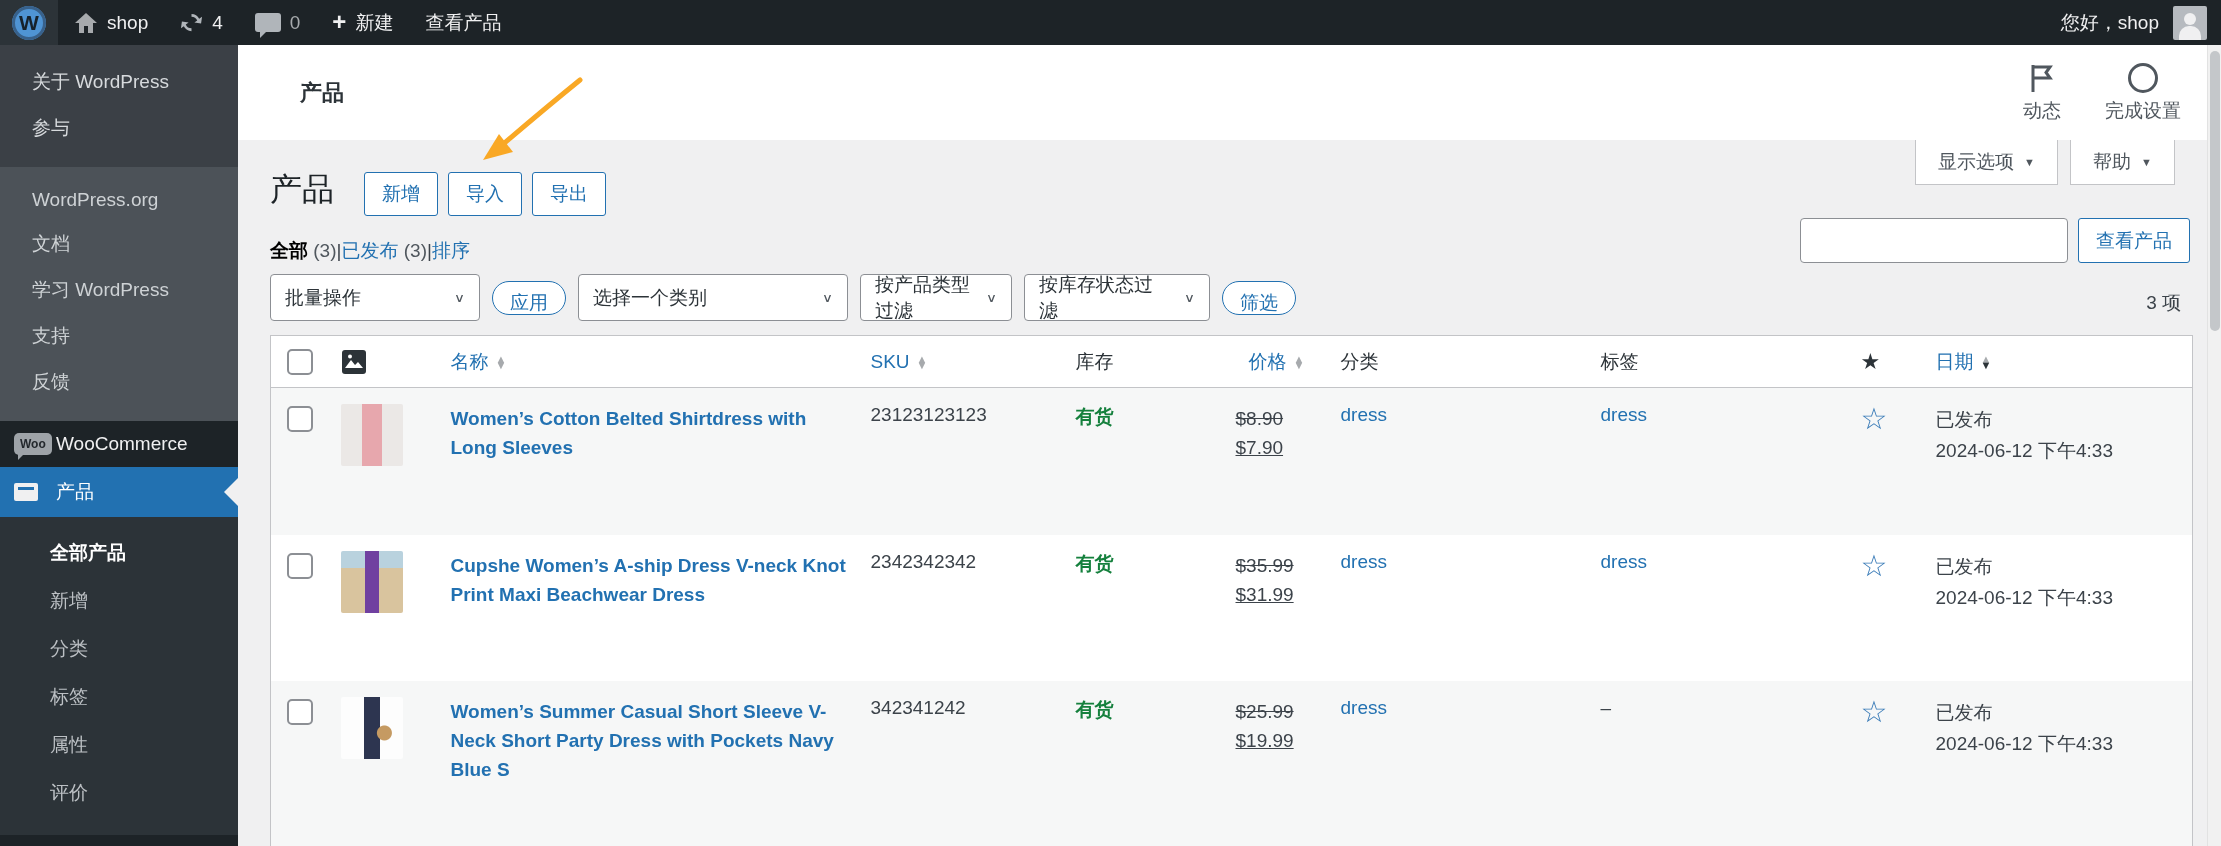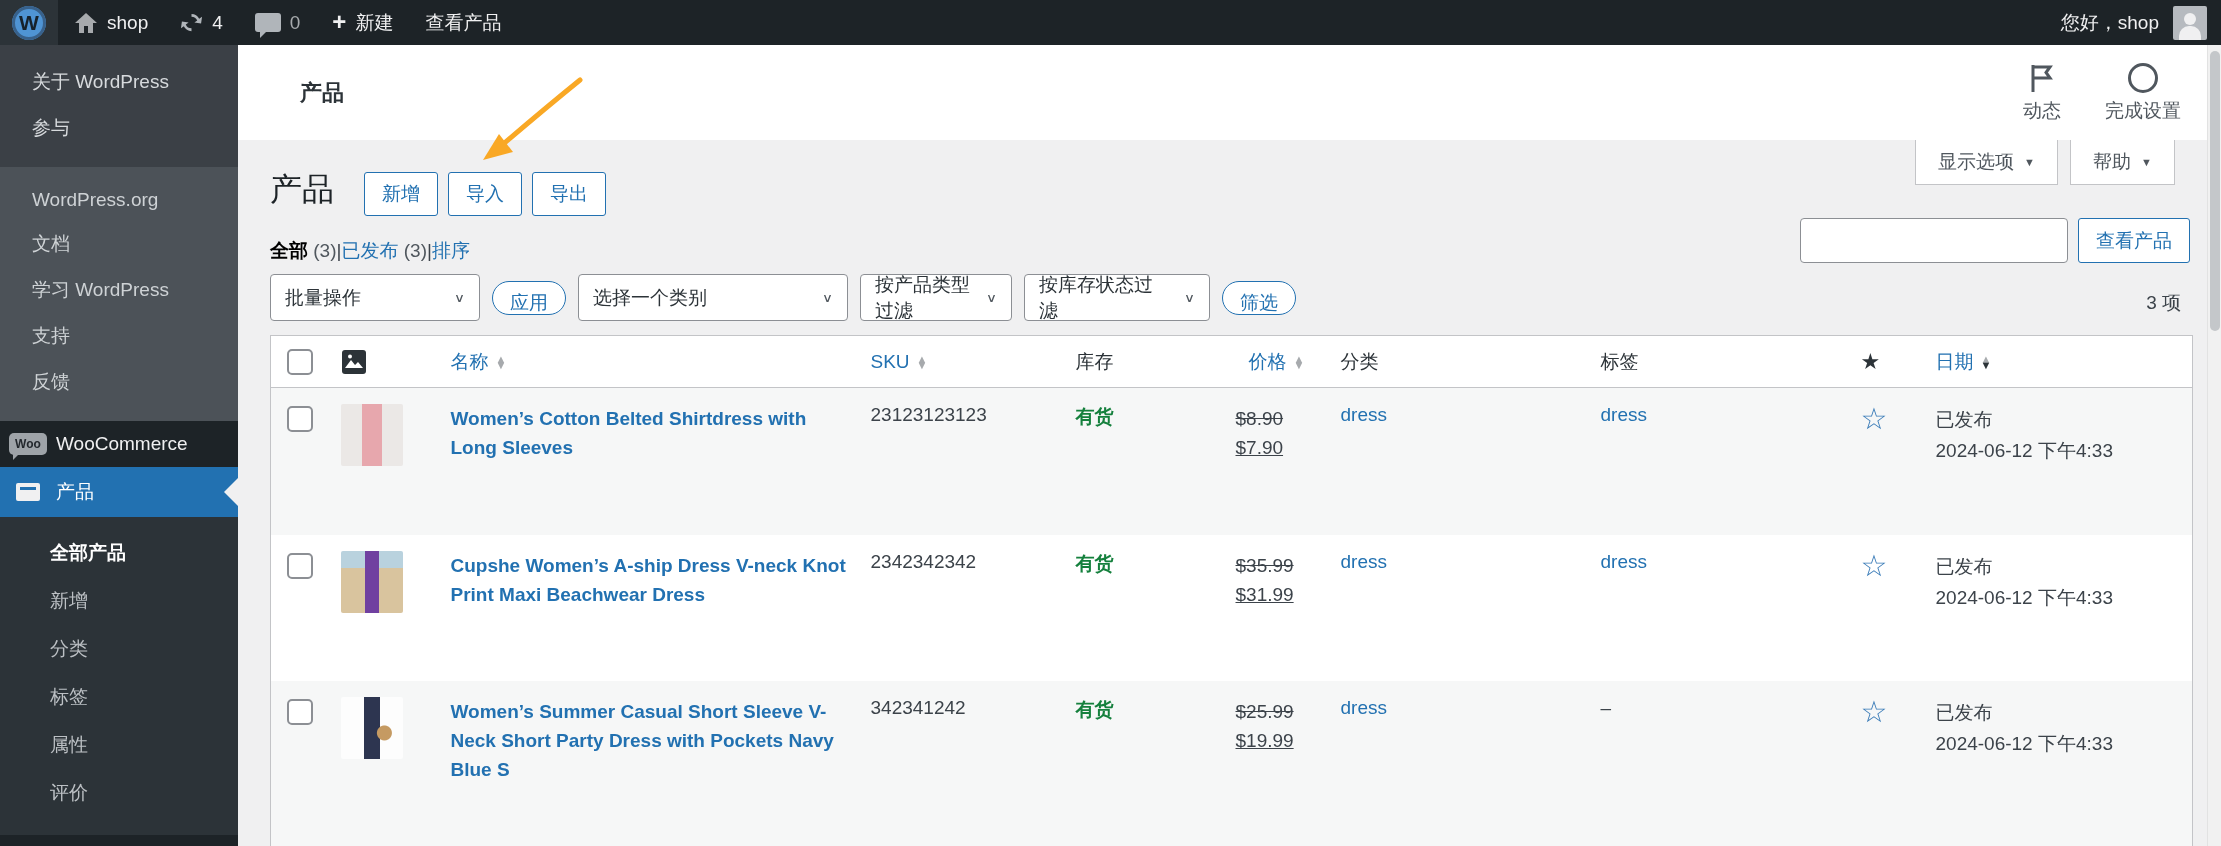--- a/index.html
+++ b/index.html
@@ -24,21 +24,21 @@
   .bubble-icon { width:26px; height:19px; background:#b0b5ba; border-radius:3px; position:relative; }
   .bubble-icon:after { content:""; position:absolute; left:5px; bottom:-6px; border:4px solid transparent; border-top-color:#b0b5ba; border-left-color:#b0b5ba; }
 
   
   .sidebar { position:absolute; left:0; top:45px; width:238px; height:801px; background:#1d2327; color:#f0f0f1; font-size:19px; }
   .wpmenu-sec1 { background:#3b4046; padding:14px 0 16px; }
   .wpmenu-sec2 { background:#4c5258; padding:12px 0 16px; }
   .wpmenu-item { padding:10px 32px; color:#d7dadd; cursor:pointer; }
   .wpmenu-sec2 .wpmenu-item { color:#ced2d5; }
   .side-item { display:flex; align-items:center; gap:14px; padding:12px 14px; cursor:pointer; color:#f0f0f1; }
-  .side-item .ico { width:28px; display:flex; justify-content:center; flex:none; }
+  .side-item .ico { width:28px; display:flex; justify-content:flex-start; flex:none; }
   .side-item.active { background:#2271b1; color:#fff; position:relative; }
   .side-item.active:after { content:""; position:absolute; right:0; top:50%; transform:translateY(-50%); border:14px solid transparent; border-right-color:#f0f0f1; border-left-width:0; }
   .woo-badge { background:#9ea3a8; color:#23282d; font-size:12px; font-weight:bold; border-radius:5px; padding:4px 6px; position:relative; }
   .woo-badge:after { content:""; position:absolute; left:4px; bottom:-5px; border:3px solid transparent; border-top-color:#9ea3a8; border-left-color:#9ea3a8; }
   .submenu { background:#2c3338; padding:12px 0 18px; }
   .submenu-item { padding:11px 14px 11px 50px; color:#bcc0c4; cursor:pointer; }
   .submenu-item.current { color:#fff; font-weight:bold; }
   .box-ico { width:24px; height:18px; background:#f0f0f1; border-radius:2px; position:relative; }
   .box-ico:after { content:""; position:absolute; left:4px; top:4px; right:4px; height:3px; background:#2271b1; }
 

